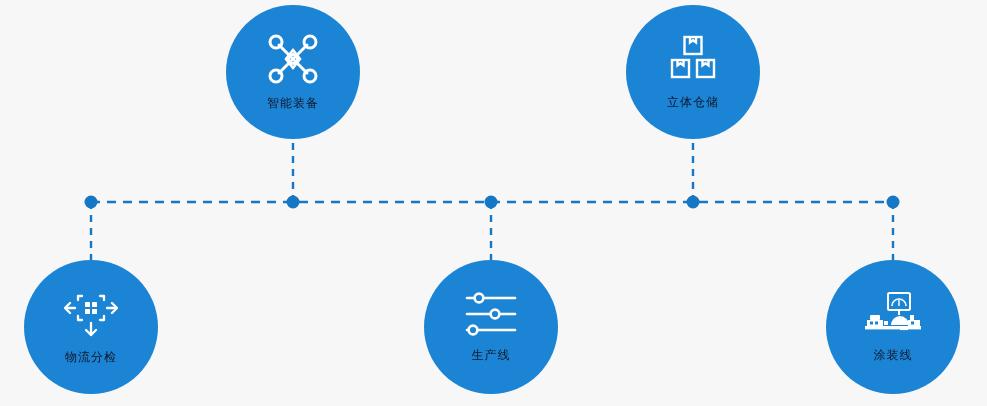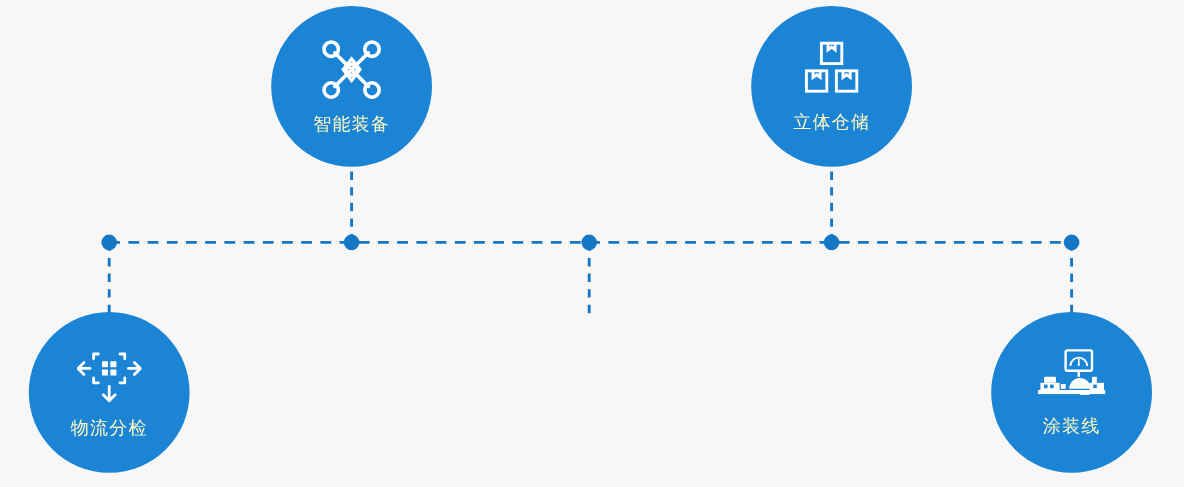--- a/index.html
+++ b/index.html
@@ -50,22 +50,22 @@
     flex-direction: column;
     align-items: center;
     justify-content: center;
     z-index: 3;
   }
   .node .icon {
     display: block;
     line-height: 0;
   }
   .node .label {
-    color: #fef9c3;
-    font-size: 15px;
+    color: #0f172a;
+    font-size: 12px;
     font-weight: 400;
     letter-spacing: 1px;
     white-space: nowrap;
     text-align: right;
   }
 
   
   .node.top { width: 134px; height: 134px; }
   .node.top .icon { margin-bottom: 10px; }
 
@@ -160,20 +160,35 @@
           <rect x="4" y="26" width="17" height="17"></rect>
           <path d="M9.5 26 v5.5 l3-2.2 3 2.2 V26"></path>
           <rect x="29" y="26" width="17" height="17"></rect>
           <path d="M34.5 26 v5.5 l3-2.2 3 2.2 V26"></path>
         </g>
       </svg>
     </span>
     <span class="label">立体仓储</span>
   </div>
 
+  <div class="node bottom" id="n-prodline">
+    <span class="icon">
+      <svg width="52" height="46" viewBox="0 0 52 46" xmlns="http://www.w3.org/2000/svg">
+        <g stroke="#ffffff" stroke-width="2.6" fill="none" stroke-linecap="round">
+          <line x1="2" y1="7" x2="50" y2="7"></line>
+          <line x1="2" y1="23" x2="50" y2="23"></line>
+          <line x1="2" y1="39" x2="50" y2="39"></line>
+          <circle cx="14" cy="7" r="4.4" fill="#1c84d4"></circle>
+          <circle cx="30" cy="23" r="4.4" fill="#1c84d4"></circle>
+          <circle cx="8" cy="39" r="4.4" fill="#1c84d4"></circle>
+        </g>
+      </svg>
+    </span>
+    <span class="label">生产线</span>
+  </div>
 
   <div class="node bottom" id="n-painting">
     <span class="icon">
       <svg width="58" height="46" viewBox="0 0 58 46" xmlns="http://www.w3.org/2000/svg">
         <g fill="#ffffff" stroke="#ffffff" stroke-width="1.6" stroke-linejoin="round">
 
           <rect x="24" y="2" width="22" height="17" rx="1.5" fill="none" stroke-width="2"></rect>
           <path d="M28 15 a7 7 0 0 1 14 0" fill="none" stroke-width="1.6"></path>
           <line x1="35" y1="15" x2="35" y2="9" stroke-width="1.4"></line>
           <line x1="35" y1="19" x2="35" y2="24" stroke-width="2"></line>

